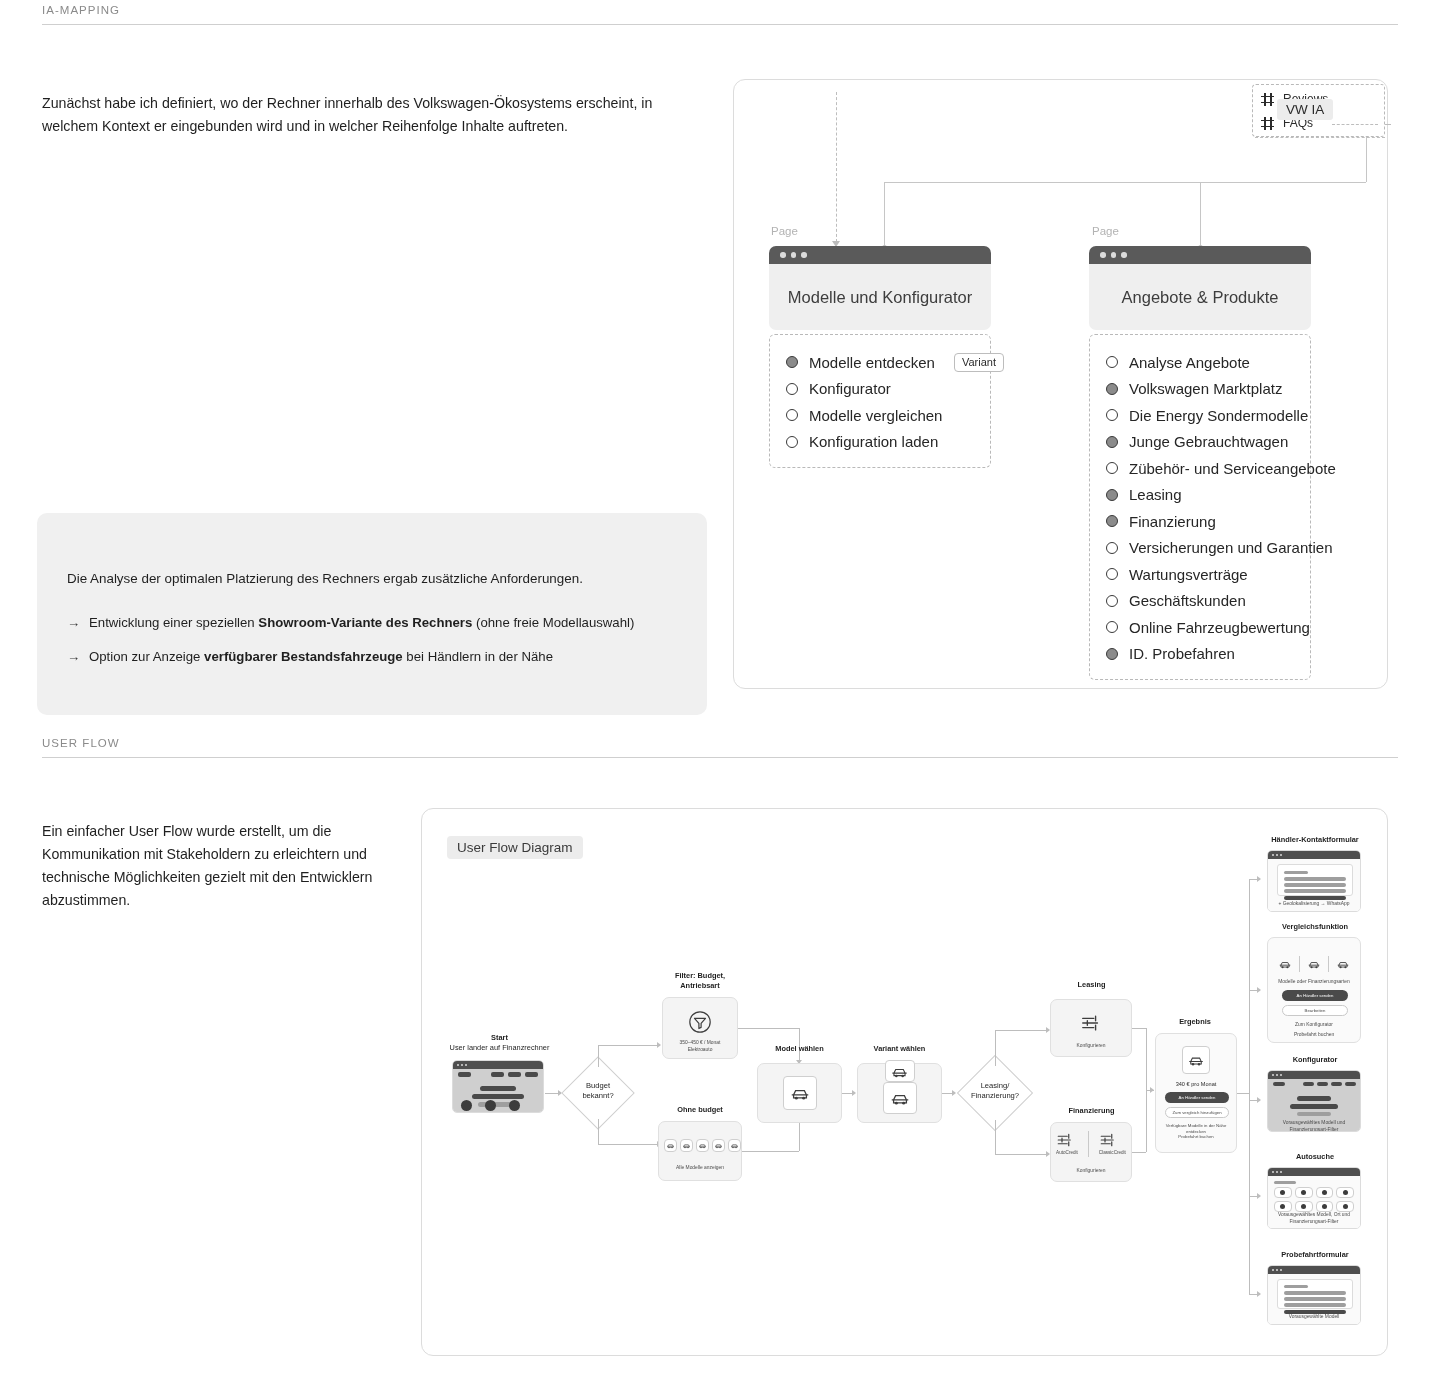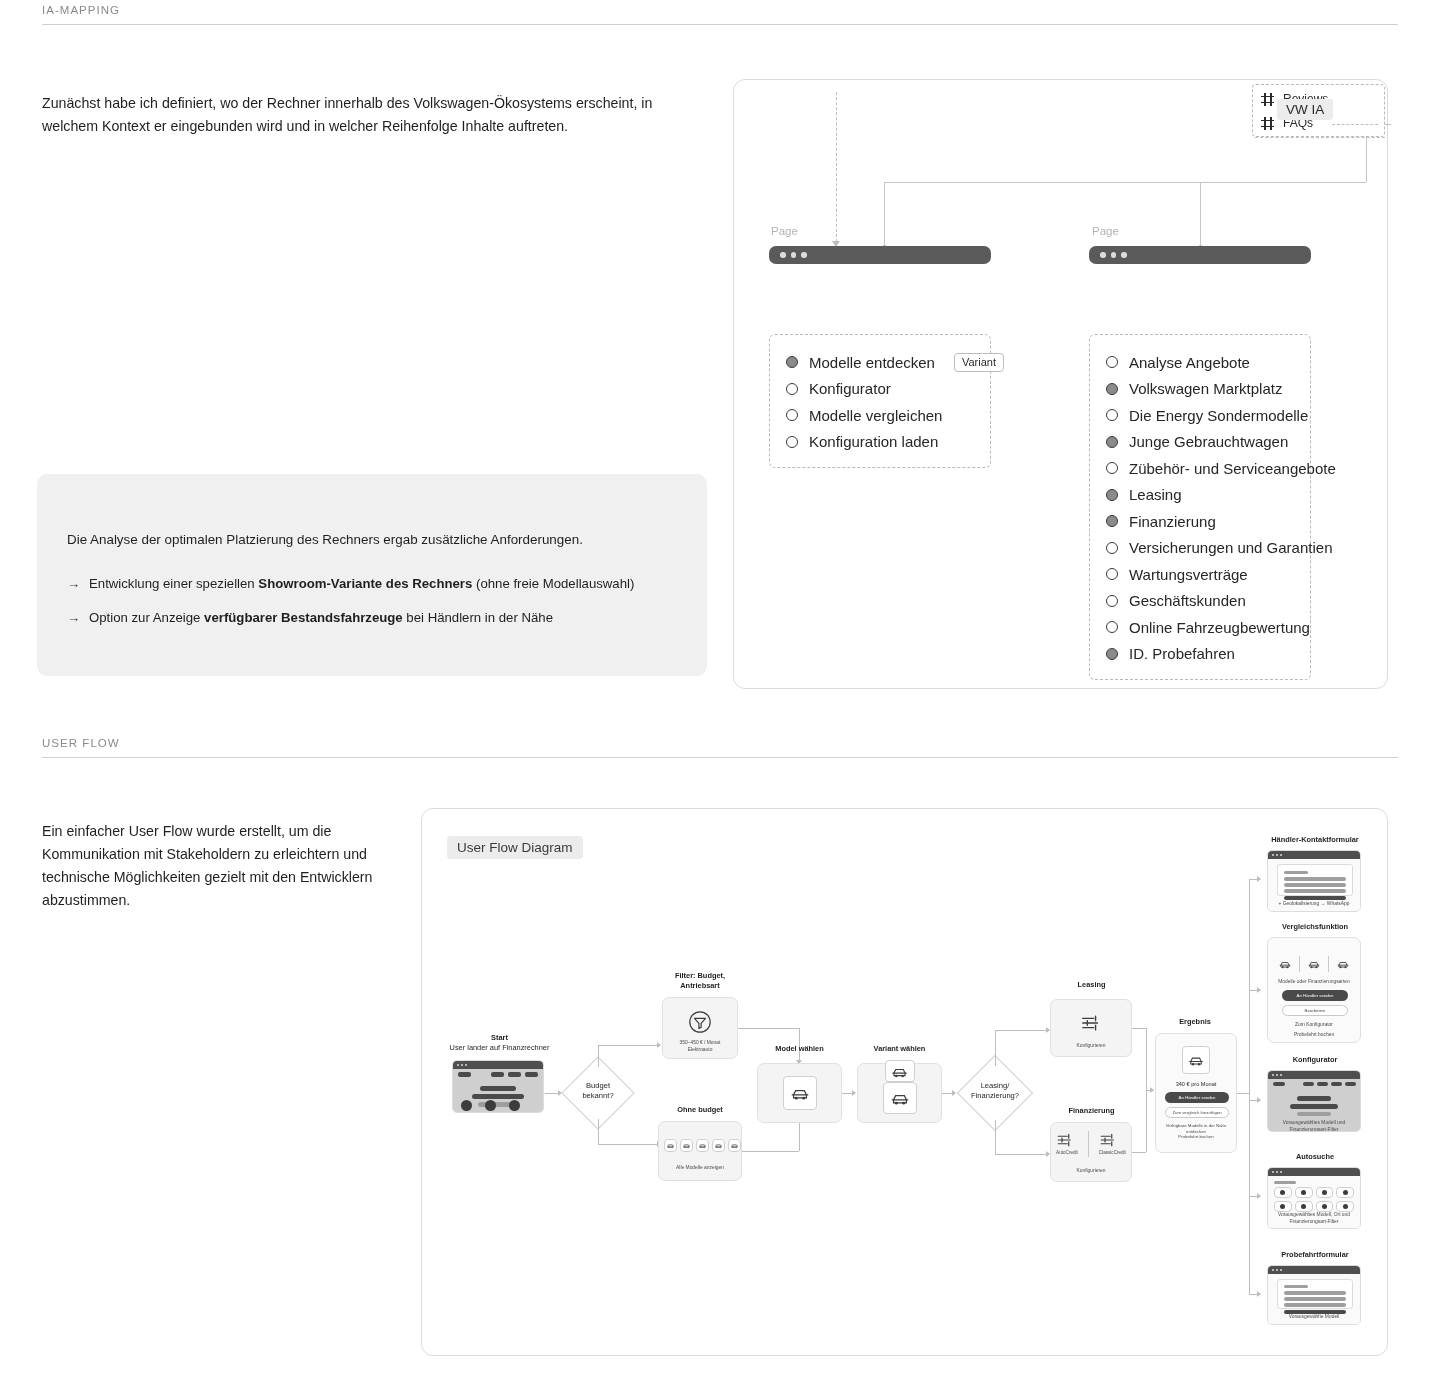--- a/index.html
+++ b/index.html
@@ -23,21 +23,21 @@
 
   
   .intro-copy {
     position:absolute; font-size:14.2px; line-height:1.62; color:#1f1f1f;
   }
   #ia-intro { left:42px; top:78px; width:640px; }
   #uf-intro { left:42px; top:806px; width:350px; }
 
   
   .callout {
-    position:absolute; left:37px; top:474px; width:670px; height:202px;
+    position:absolute; left:37px; top:513px; width:670px; height:202px;
     background:#f0f0f0; border-radius:10px;
   }
   .callout .lead { position:absolute; left:30px; top:58px; font-size:13.4px; color:#1f1f1f; }
   .callout ul { list-style:none; margin:0; padding:0; position:absolute; left:30px; top:100px; }
   .callout li { font-size:13.2px; color:#1f1f1f; line-height:1.5; margin-bottom:14px; display:flex; }
   .callout li .arrow { width:22px; flex:0 0 22px; color:#3a3a3a; }
   .callout li b { font-weight:700; }
 
   
   .board {
@@ -221,20 +221,23 @@
 <div class="ln-dash-v" style="left:836px; top:92px; height:150px;"></div>
 <div class="tri-down" style="left:832px; top:241px;"></div>
 
 <div class="page-label" style="left:771px; top:225px;">Page</div>
 <div class="page-card" style="left:769px; top:246px;">
   <div class="pc-bar">
       <i></i>
       <i></i>
       <i></i>
     </div>
+  <div class="pc-body">
+    <span class="pc-title">Modelle und Konfigurator</span>
+  </div>
 </div>
 <div class="list-box" style="left:769px; top:334px;">
   <div class="list-item">
     <span class="radio filled"></span>
     <span class="li-label">Modelle entdecken</span>
     <span class="variant-chip">Variant</span>
   </div>
   <div class="list-item">
     <span class="radio"></span>
     <span class="li-label">Konfigurator</span>
@@ -249,20 +252,23 @@
   </div>
 </div>
 
 <div class="page-label" style="left:1092px; top:225px;">Page</div>
 <div class="page-card" style="left:1089px; top:246px;">
   <div class="pc-bar">
       <i></i>
       <i></i>
       <i></i>
     </div>
+  <div class="pc-body">
+    <span class="pc-title">Angebote &amp; Produkte</span>
+  </div>
 </div>
 <div class="list-box" style="left:1089px; top:334px;">
   <div class="list-item">
       <span class="radio"></span>
       <span class="li-label">Analyse Angebote</span>
     </div>
   <div class="list-item">
       <span class="radio filled"></span>
       <span class="li-label">Volkswagen Marktplatz</span>
     </div>

